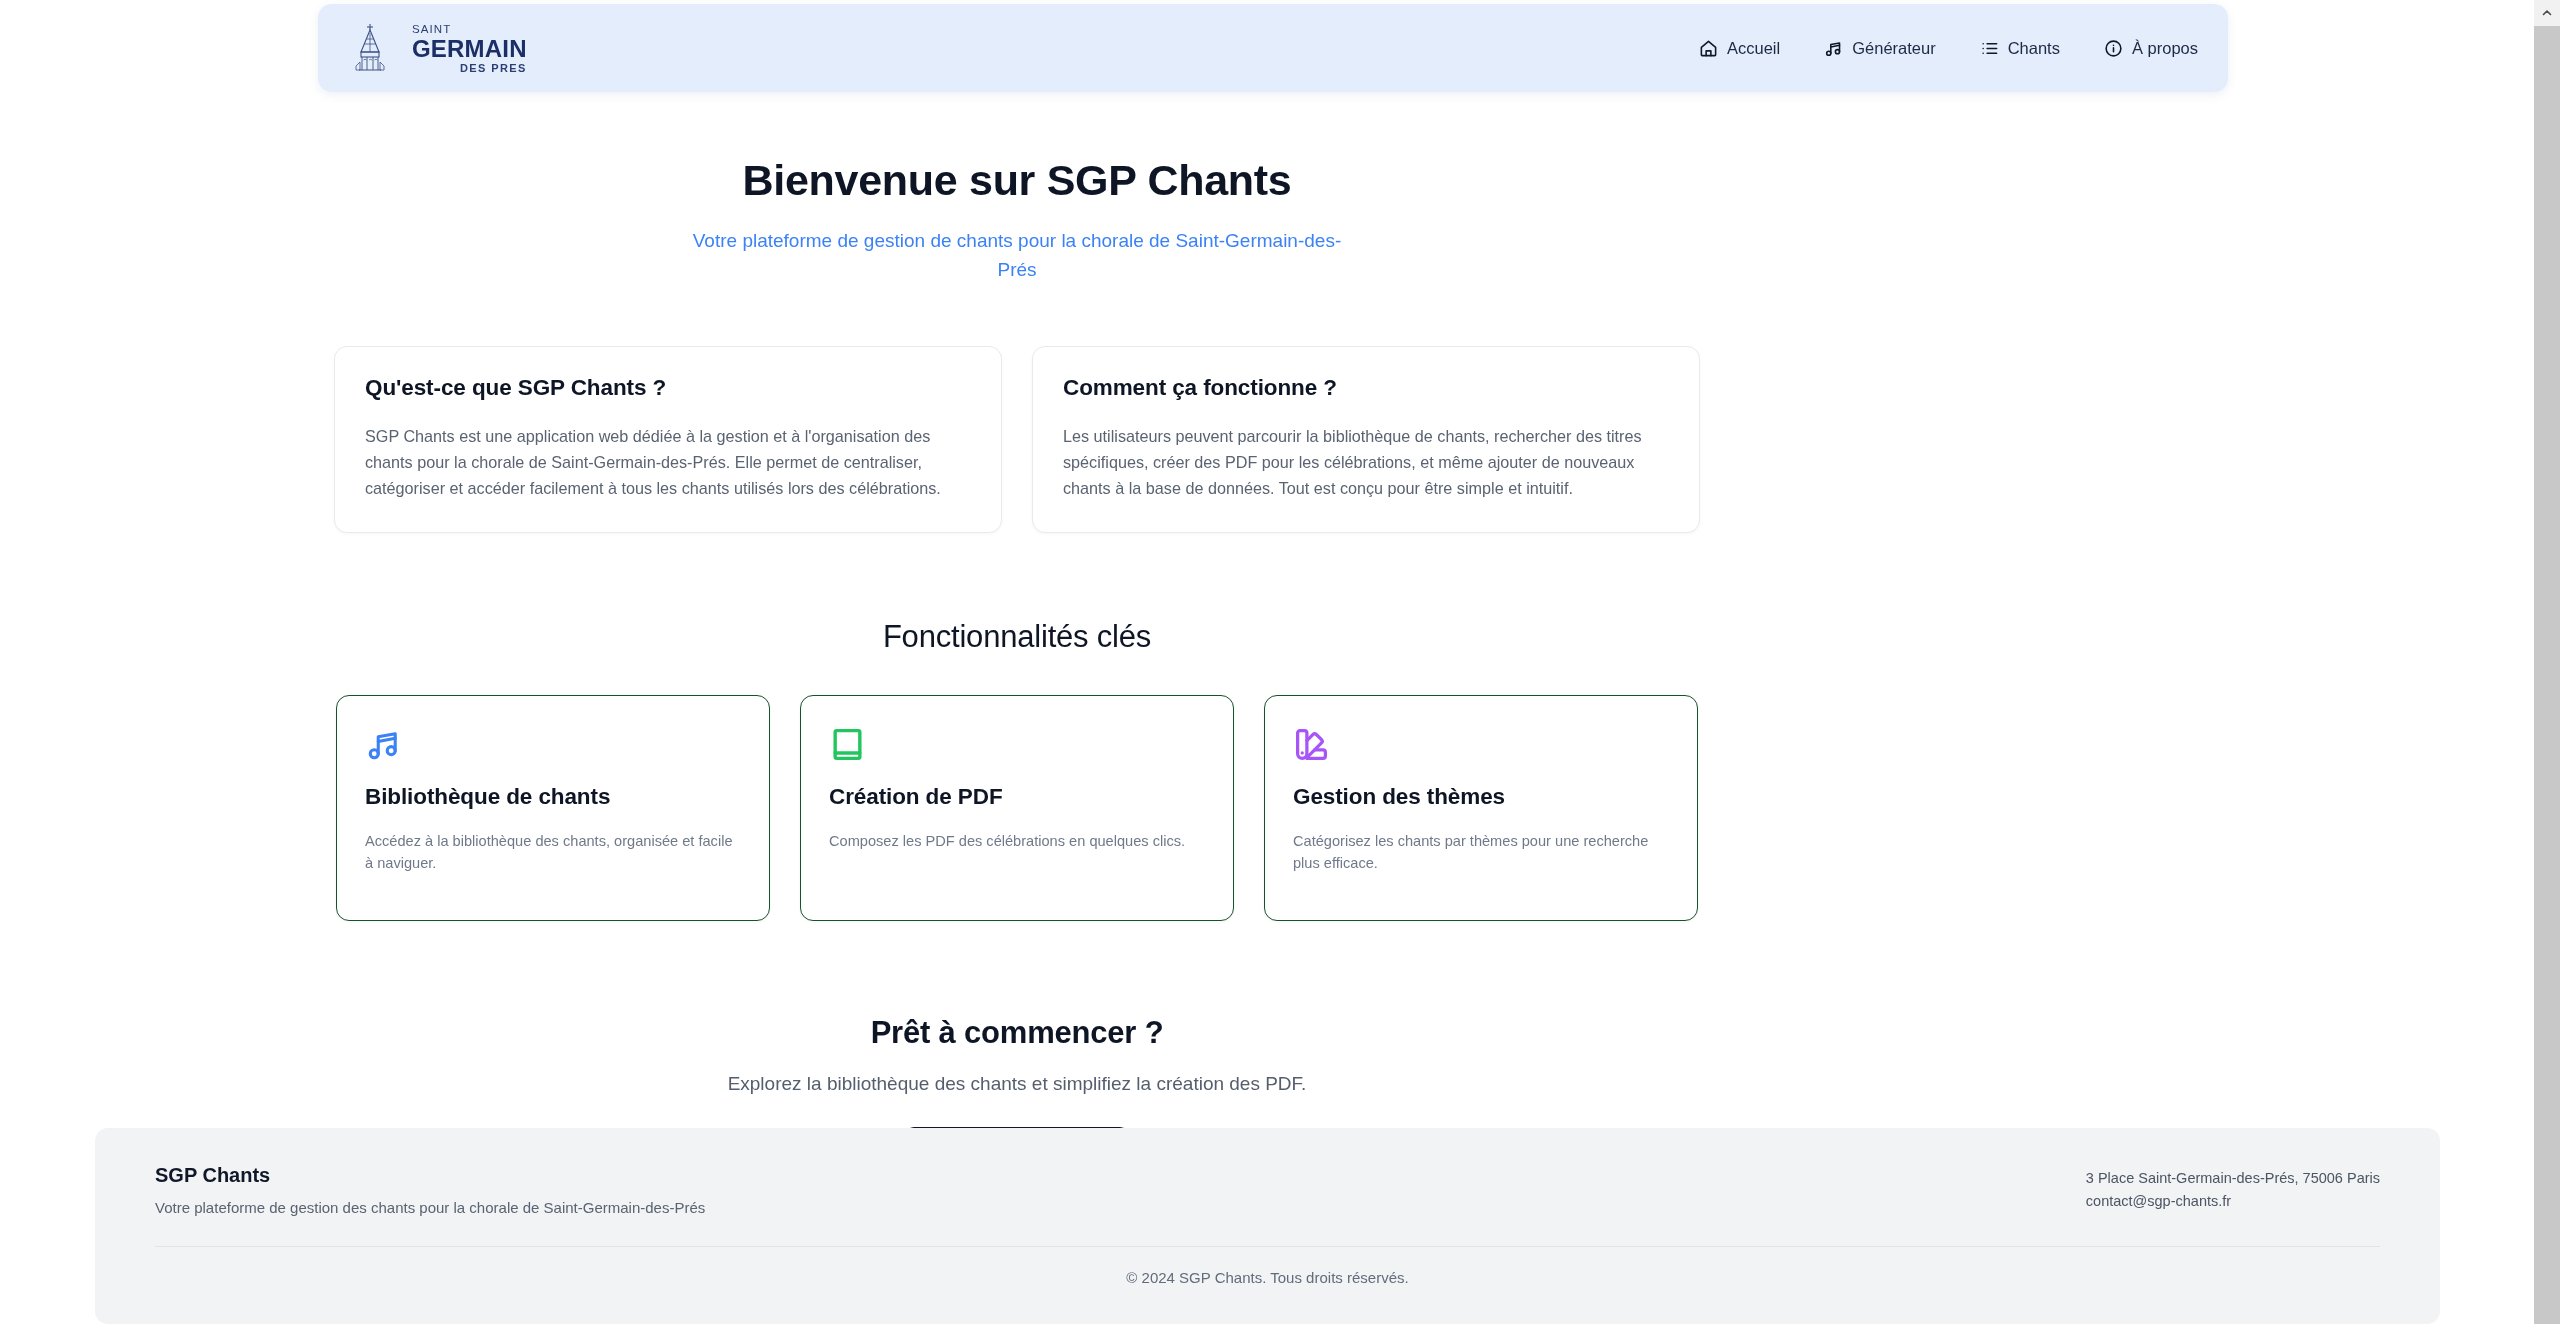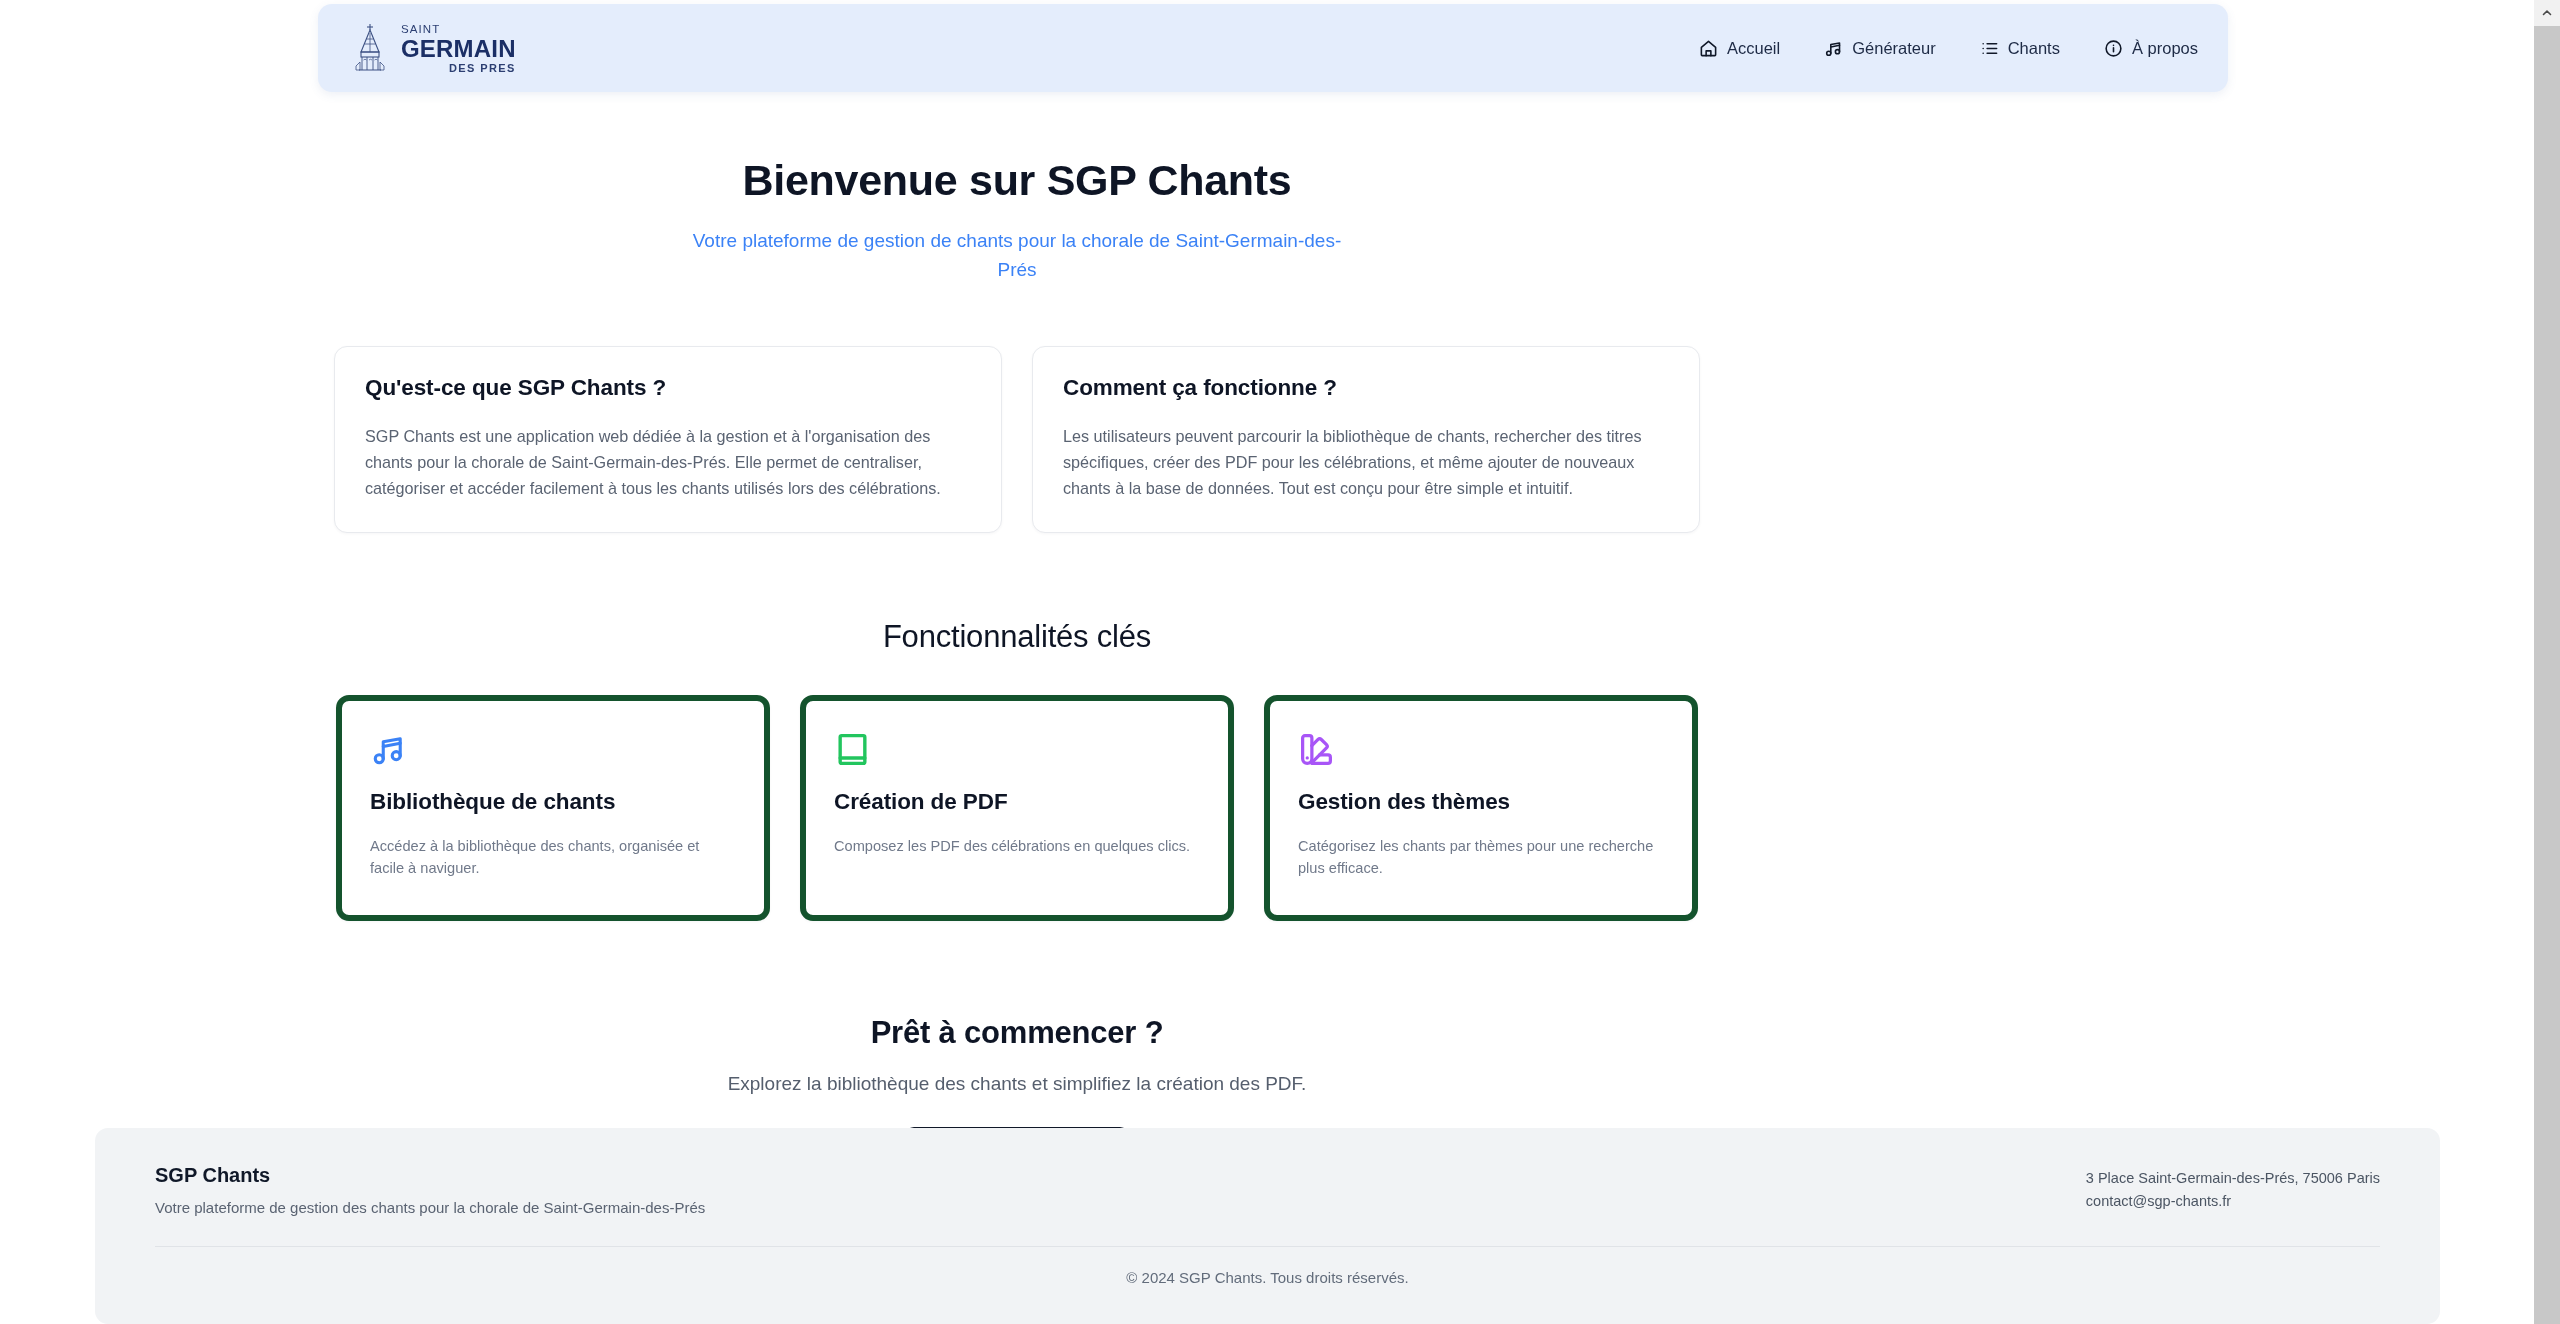--- a/index.html
+++ b/index.html
@@ -54,21 +54,21 @@
     border-radius: 14px;
     box-shadow: 0 3px 10px rgba(80,110,170,0.10);
     display: flex;
     align-items: center;
     justify-content: space-between;
     padding: 0 30px 0 32px;
   }
   .logo {
     display: flex;
     align-items: center;
-    gap: 7px;
+    gap: 18px;
     height: 56px;
   }
   .logo-mark { display: block; }
   .logo-type {
     display: flex;
     flex-direction: column;
     color: #1b2f66;
     line-height: 1;
     padding-top: 2px;
   }
@@ -170,21 +170,21 @@
   .features-row {
     display: flex;
     justify-content: center;
     gap: 30px;
     margin-top: 40px;
   }
   .feature-card {
     width: 434px;
     min-height: 226px;
     background: #ffffff;
-    border: 6px solid #14532d;
+    border: 1px solid #14532d;
     border-radius: 13px;
     padding: 30px 28px 28px;
     box-shadow: 0 1px 3px rgba(16,24,40,0.04);
   }
   .feature-icon { height: 44px; margin-bottom: 14px; }
   .feature-icon svg { display: block; }
   .feature-card h4 {
     font-size: 22.5px;
     font-weight: 700;
     color: #0e1525;

